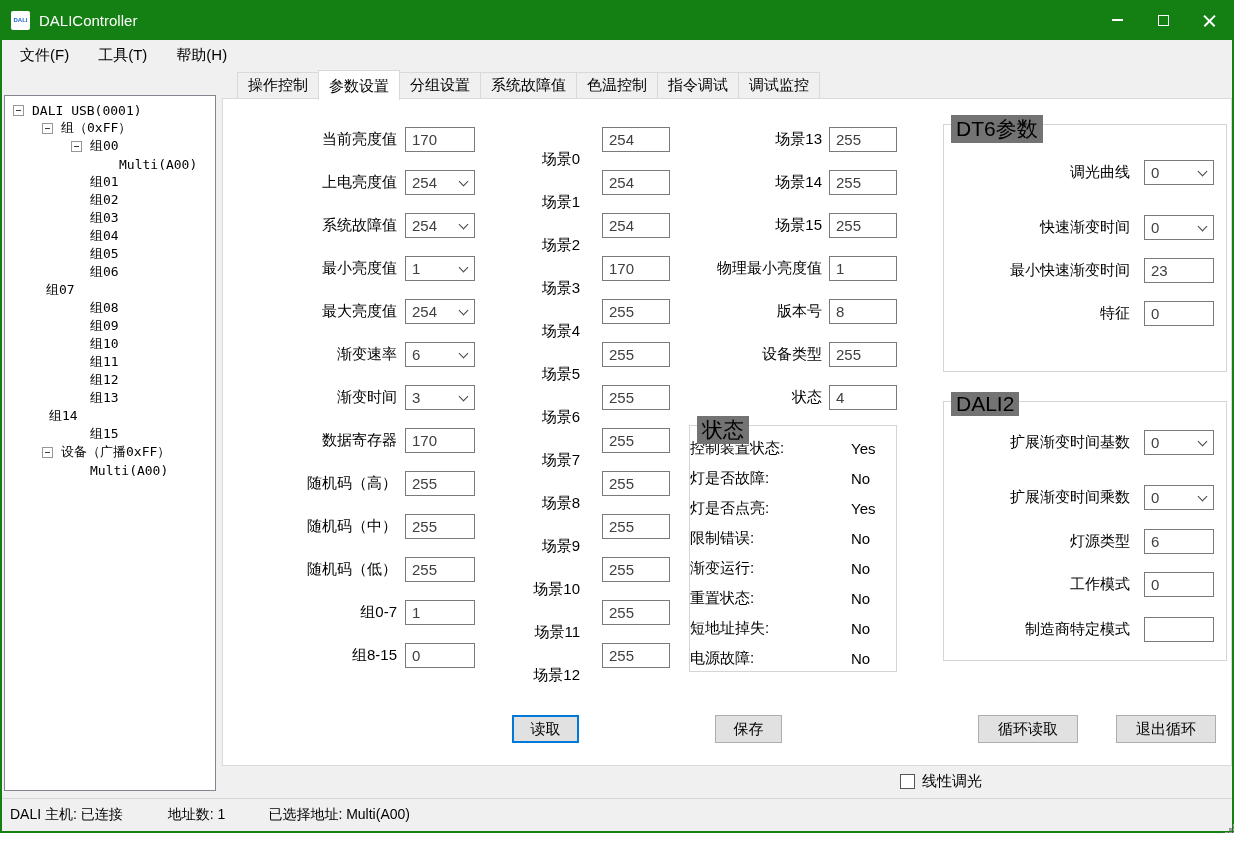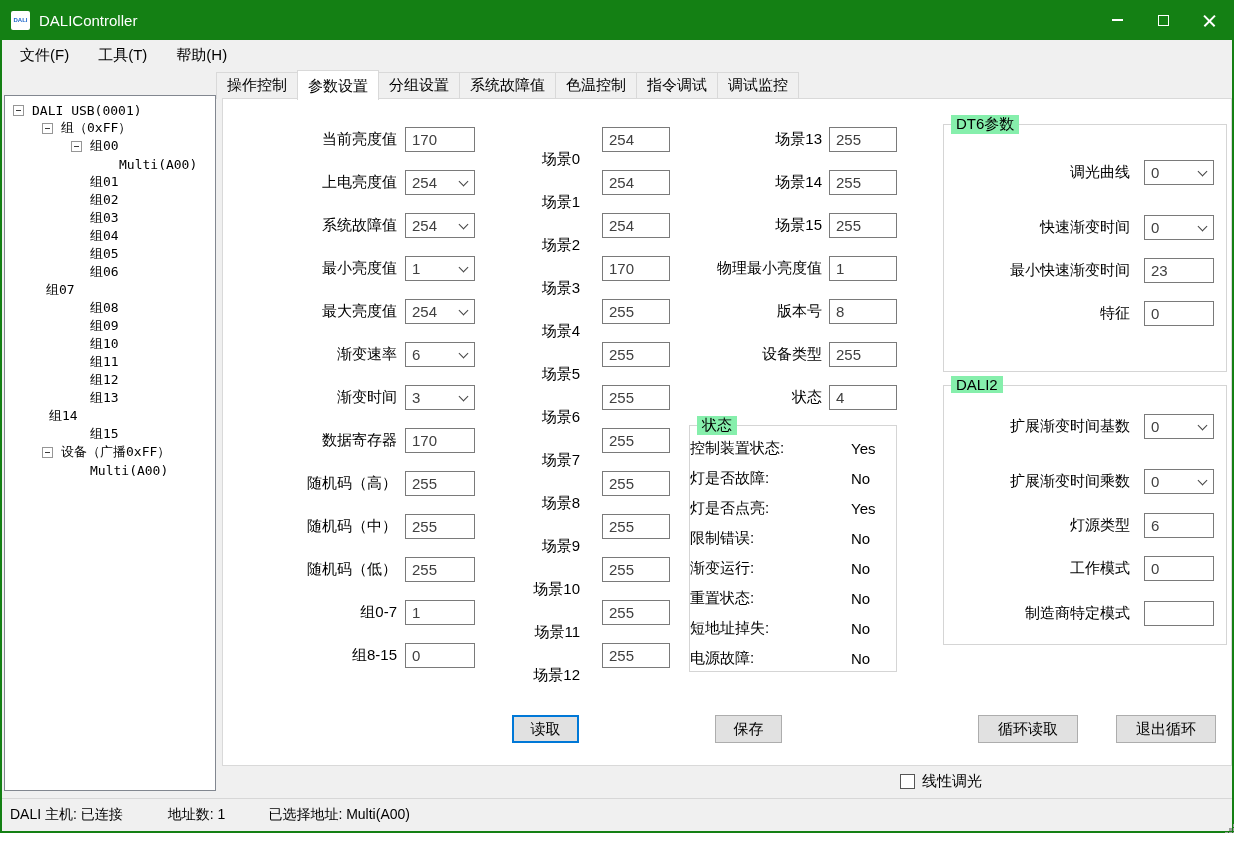--- a/index.html
+++ b/index.html
@@ -38,21 +38,21 @@
   
   .tree {
     position: absolute; left: 2px; top: 25px; width: 212px; height: 696px;
     background: #fff; border: 1px solid #828790; padding-top: 5px; overflow: hidden;
     font-family: "DejaVu Sans Mono", "Liberation Mono", monospace; font-size: 13px;
   }
   .tree-row { height: 18px; display: flex; align-items: center; white-space: nowrap; }
   .ebox { width: 11px; height: 11px; border: 1px solid #969696; background: #fff; margin-right: 8px; position: relative; flex: none; }
   .ebox::after { content: ""; position: absolute; left: 2px; right: 2px; top: 4px; height: 1px; background: #3c3c3c; }
   
-  .tabstrip { position: absolute; left: 214px; top: 3px; height: 26px; display: flex; align-items: flex-end; }
+  .tabstrip { position: absolute; left: 235px; top: 3px; height: 26px; display: flex; align-items: flex-end; }
   .tab {
     background: #f0f0f0; border: 1px solid #d9d9d9; border-bottom: none;
     padding: 3px 10px 4px; font-size: 15px; margin-right: -1px; cursor: default; position: relative;
   }
   .tab.active { background: #fff; padding-top: 6px; z-index: 3; margin-bottom: -1px; }
   
   .tabpage {
     position: absolute; left: 220px; top: 28px; width: 1010px; height: 668px;
     background: #fff; border: 1px solid #d9d9d9; z-index: 1;
   }
@@ -72,27 +72,27 @@
   .col1 .flabel { width: 172px; margin-right: 8px; }
   .col1 .fbox { width: 70px; }
   .col2 { position: absolute; left: 265px; top: 28px; }
   .col2 .flabel { width: 92px; margin-right: 22px; margin-top: 40px; }
   .col2 .fbox { width: 68px; }
   .col3 { position: absolute; left: 489px; top: 28px; }
   .col3 .flabel { width: 110px; margin-right: 7px; }
   .col3 .fbox { width: 68px; }
   
   .group { position: absolute; border: 1px solid #d5d5d5; }
-  .group-title { position: absolute; top: -10px; left: 7px; background: #86efac; padding: 0 5px; font-size: 15px; text-align: center; }
+  .group-title { position: absolute; top: -10px; left: 7px; background: #737373; padding: 0 5px; font-size: 21px; text-align: center; }
   .status-group { left: 466px; top: 326px; width: 208px; height: 247px; padding-top: 7px; }
   .status-row { display: flex; align-items: center; height: 30px; white-space: nowrap; }
   .slabel { width: 152px; text-align: left; flex: none; }
   .sval { margin-left: 9px; }
   .dt6-group  { left: 720px; top: 25px;  width: 284px; height: 248px; }
-  .dali2-group{ left: 720px; top: 286px; width: 284px; height: 260px; }
+  .dali2-group{ left: 720px; top: 302px; width: 284px; height: 260px; }
   .grow { display: flex; align-items: center; height: 25px; white-space: nowrap; }
   .glabel { width: 186px; text-align: right; flex: none; margin-right: 14px; }
   .grow .fbox { width: 70px; }
   .dt6-group  .grow:nth-child(1) { margin-top: 35px; }
   .dt6-group  .grow:nth-child(2) { margin-top: 30px; }
   .dt6-group  .grow:nth-child(3) { margin-top: 18px; }
   .dt6-group  .grow:nth-child(4) { margin-top: 18px; }
   .dali2-group .grow:nth-child(1) { margin-top: 28px; }
   .dali2-group .grow:nth-child(2) { margin-top: 30px; }
   .dali2-group .grow:nth-child(3) { margin-top: 19px; }

